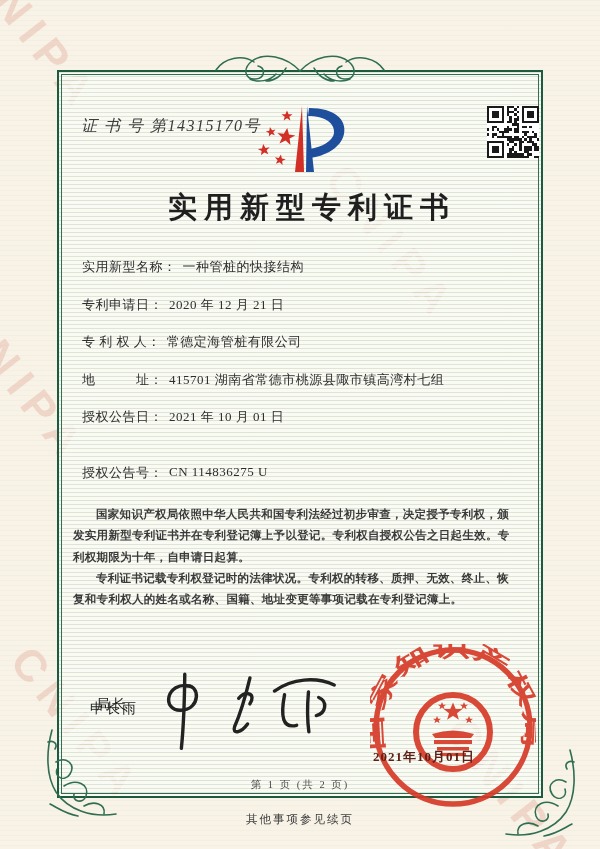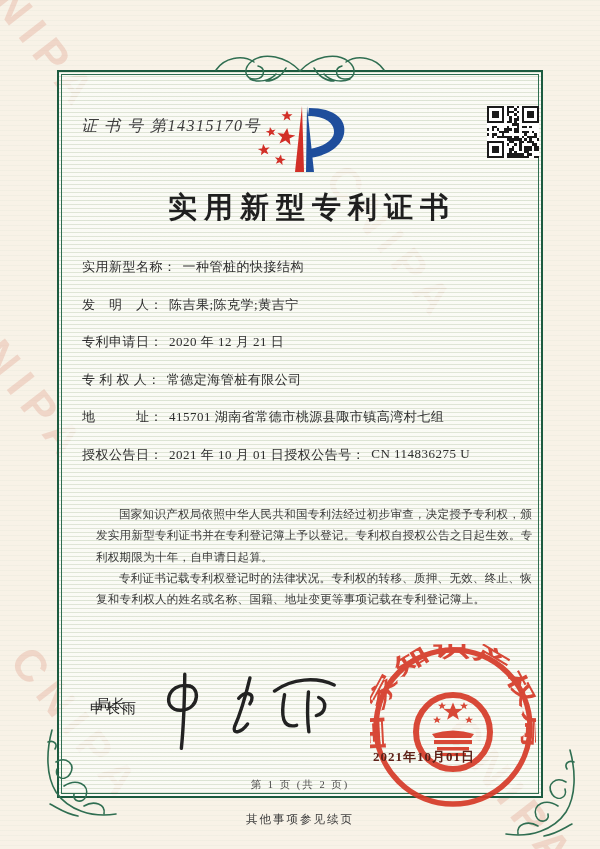--- a/index.html
+++ b/index.html
@@ -60,26 +60,26 @@
   .qr   { position:absolute; left:428px; top:34px; width:52px; height:52px; }
   .title {
     position:absolute; left:12px; top:116px; width:100%;
     text-align:center; font-size:29px; font-weight:700;
     letter-spacing:7px; color:#1f1f1f;
   }
   .fields { position:absolute; left:23px; top:186px; width:440px; }
   .field-row { display:flex; height:37.5px; align-items:flex-start; font-size:13px; color:#2e2e2e; }
   .field-label { white-space:nowrap; letter-spacing:0.5px; }
   .field-value { margin-left:6px; letter-spacing:0.5px; }
-  .grant-row { display:flex; font-size:13px; color:#2e2e2e; }
+  .grant-row { display:flex; gap:38px; font-size:13px; color:#2e2e2e;flex-direction:column; }
   .grant-pair { display:flex; }
 
   .paragraphs {
-    position:absolute; left:37px; top:432px; width:446px;
-    font-size:11.5px; line-height:1.85; color:#3a3a3a; letter-spacing:0.3px;
+    position:absolute; left:14px; top:432px; width:446px;
+    font-size:11.5px; line-height:1.85; color:#3a3a3a; letter-spacing:0.3px;font-weight:bold;
   }
   .paragraphs p { text-indent:2em; }
 
   .sig-title { position:absolute; left:37px; top:624px; font-size:14px; color:#222; letter-spacing:2px; }
   .sig-name  { position:absolute; left:31px; top:628px; font-size:14px; color:#222; letter-spacing:2px; }
   .sig-script{ position:absolute; left:88px; top:592px; }
 
   .seal { position:absolute; left:311px; top:572px; width:166px; height:166px; }
   .seal-date {
     position:absolute; left:314px; top:676px; width:160px;
@@ -295,24 +295,20 @@
       </svg>
 
       <h1 class="title">实用新型专利证书</h1>
 
       <div class="fields">
         <div class="field-row">
           <span class="field-label">实用新型名称：</span>
           <span class="field-value">一种管桩的快接结构</span>
         </div>
         <div class="field-row">
-          <span class="field-label">发　明　人：</span>
-          <span class="field-value">陈吉果;陈克学;黄吉宁</span>
-        </div>
-        <div class="field-row">
           <span class="field-label">专利申请日：</span>
           <span class="field-value">2020 年 12 月 21 日</span>
         </div>
         <div class="field-row">
           <span class="field-label">专 利 权 人：</span>
           <span class="field-value">常德定海管桩有限公司</span>
         </div>
         <div class="field-row">
           <span class="field-label">地　　　址：</span>
           <span class="field-value">415701 湖南省常德市桃源县陬市镇高湾村七组</span>

